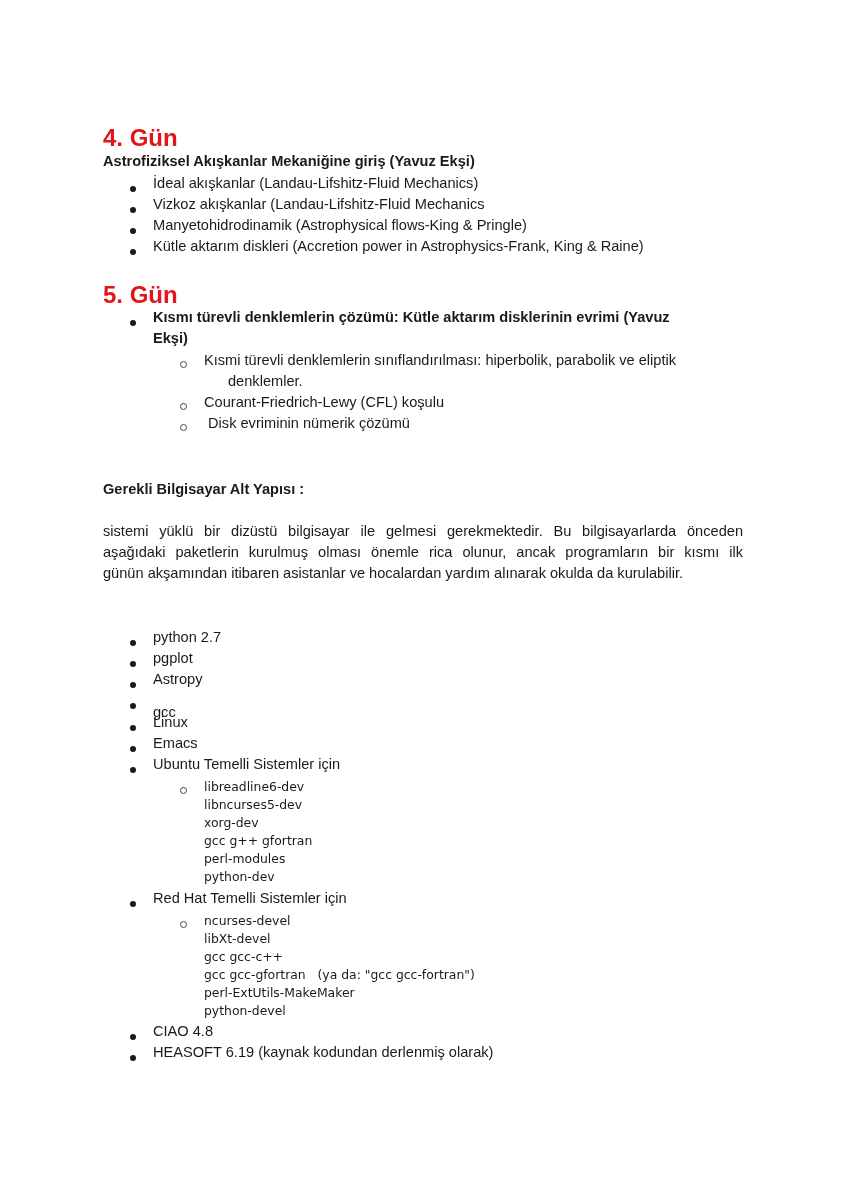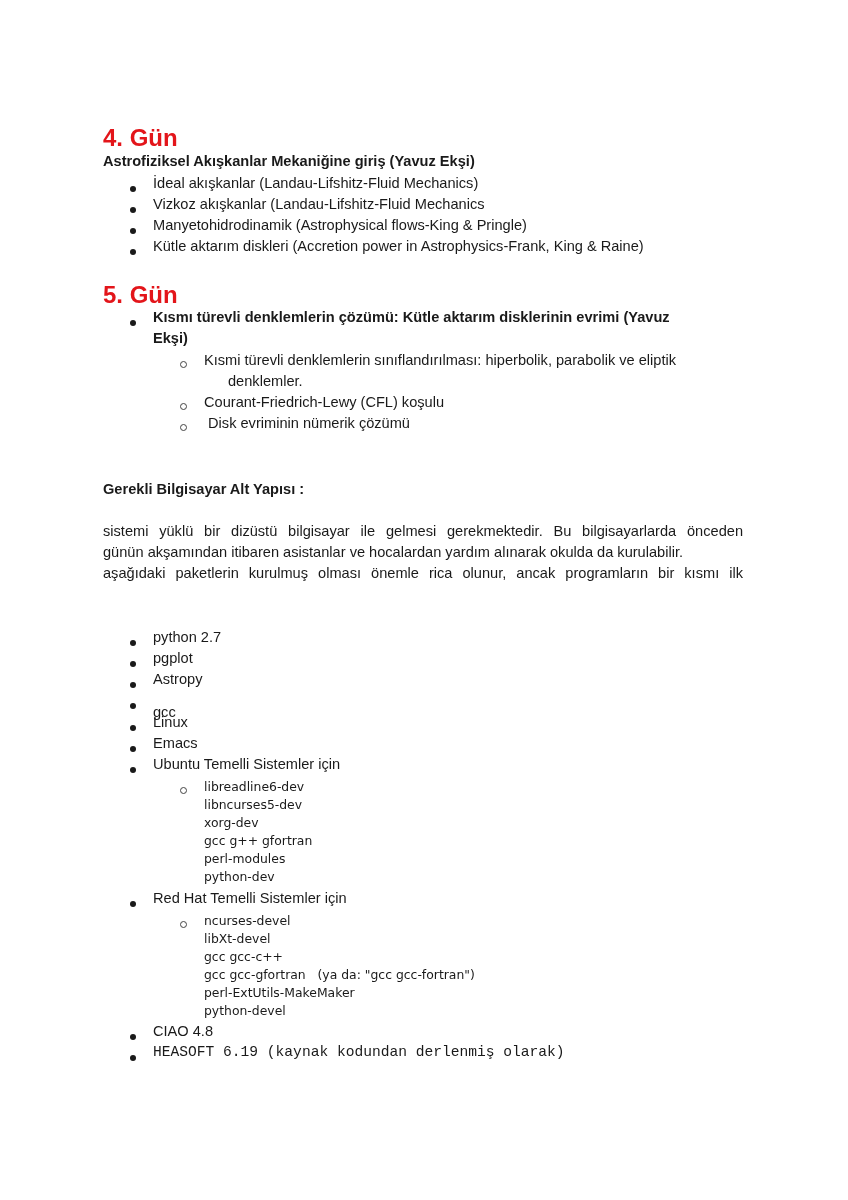--- a/index.html
+++ b/index.html
@@ -46,22 +46,22 @@
   <span class="bullet" style="left:180px; top:399px;"><span class="bullet-ring"></span></span>
   <div class="abs txt" style="left:204px; top:394px;">Courant-Friedrich-Lewy (CFL) koşulu</div>
   <span class="bullet" style="left:180px; top:420px;"><span class="bullet-ring"></span></span>
   <div class="abs txt" style="left:204px; top:415px; white-space:pre;"> Disk evriminin nümerik çözümü</div>
 </div>
 
 <div class="abs sub-title" style="left:103px; top:481px;">Gerekli Bilgisayar Alt Yapısı :</div>
 
 <div class="para" style="top:521px;">
   <span class="para-line">sistemi yüklü bir dizüstü bilgisayar ile gelmesi gerekmektedir. Bu bilgisayarlarda önceden</span>
+  <span class="para-line">aşağıdaki paketlerin kurulmuş olması önemle rica olunur, ancak programların bir kısmı ilk</span>
   <span class="para-line last">günün akşamından itibaren asistanlar ve hocalardan yardım alınarak okulda da kurulabilir.</span>
-  <span class="para-line">aşağıdaki paketlerin kurulmuş olması önemle rica olunur, ancak programların bir kısmı ilk</span>
 </div>
 
 <div>
   <span class="bullet" style="left:130px; top:635px;"><span class="bullet-dot"></span></span>
   <div class="abs txt" style="left:153px; top:629px;">python 2.7</div>
   <span class="bullet" style="left:130px; top:656px;"><span class="bullet-dot"></span></span>
   <div class="abs txt" style="left:153px; top:650px;">pgplot</div>
   <span class="bullet" style="left:130px; top:677px;"><span class="bullet-dot"></span></span>
   <div class="abs txt" style="left:153px; top:671px;">Astropy</div>
   <span class="bullet" style="left:130px; top:698px;"><span class="bullet-dot"></span></span>
@@ -87,14 +87,14 @@
   <div class="abs mono" style="left:204px; top:913px;text-align:center;">ncurses-devel</div>
   <div class="abs mono" style="left:204px; top:931px;">libXt-devel</div>
   <div class="abs mono" style="left:204px; top:949px;">gcc gcc-c++</div>
   <div class="abs mono" style="left:204px; top:967px; white-space:pre;">gcc gcc-gfortran   (ya da: "gcc gcc-fortran")</div>
   <div class="abs mono" style="left:204px; top:985px;">perl-ExtUtils-MakeMaker</div>
   <div class="abs mono" style="left:204px; top:1003px;">python-devel</div>
 
   <span class="bullet" style="left:130px; top:1029px;"><span class="bullet-dot"></span></span>
   <div class="abs txt" style="left:153px; top:1023px;">CIAO 4.8</div>
   <span class="bullet" style="left:130px; top:1050px;"><span class="bullet-dot"></span></span>
-  <div class="abs txt" style="left:153px; top:1044px;font-family:Liberation Mono, monospace;">HEASOFT 6.19 (kaynak kodundan derlenmiş olarak)</div>
+  <div class="abs txt" style="left:153px; top:1044px;">HEASOFT 6.19 (kaynak kodundan derlenmiş olarak)</div>
 </div>
 
 </body></html>

